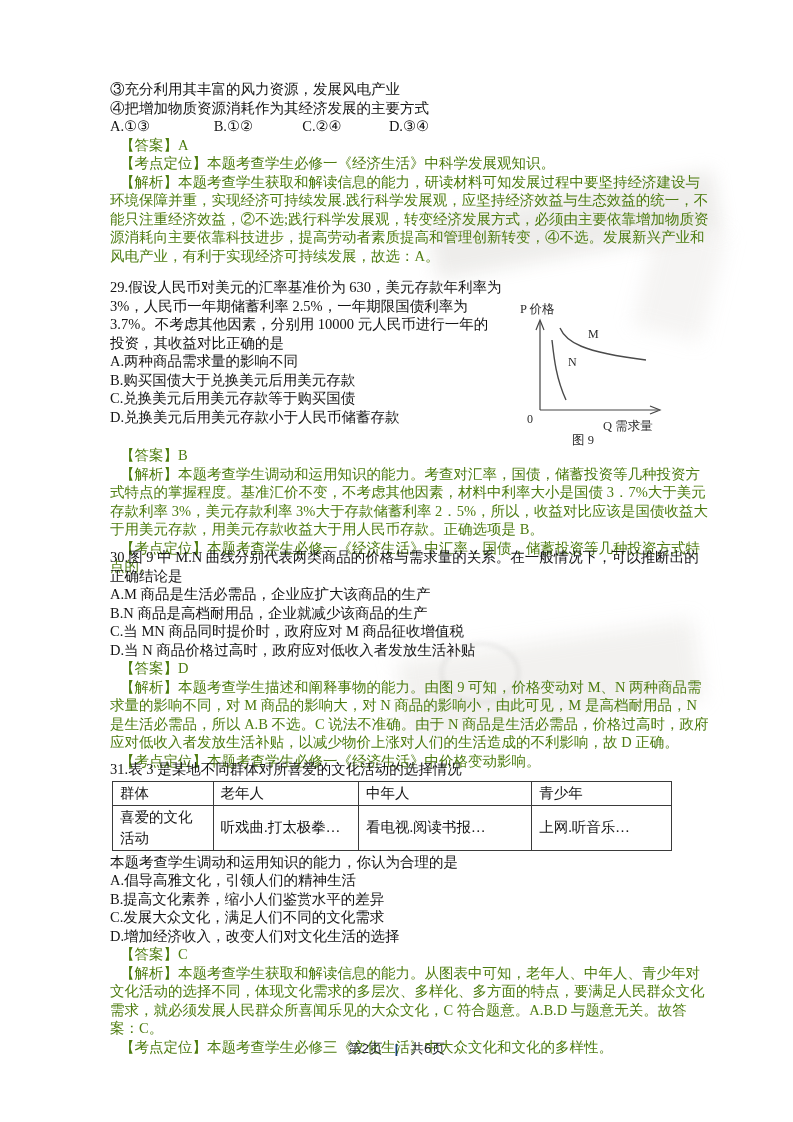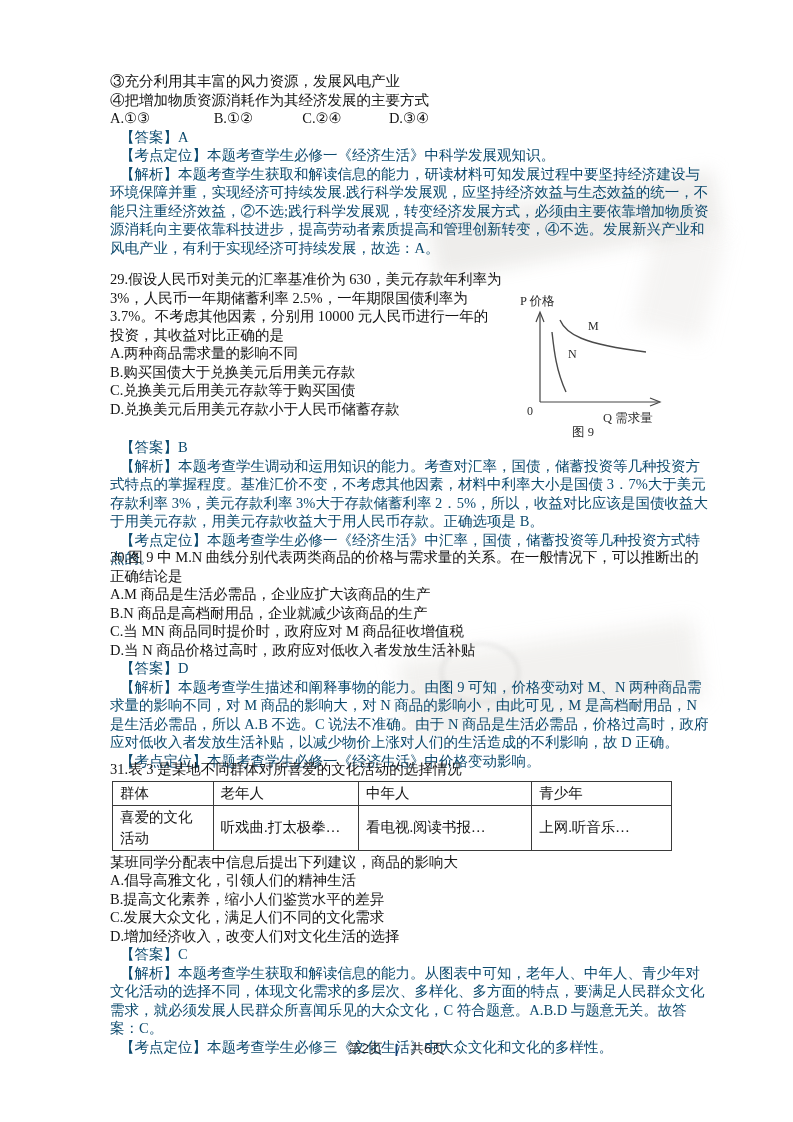--- a/index.html
+++ b/index.html
@@ -8,21 +8,21 @@
     font-family:"Liberation Serif","DejaVu Serif",serif;color:#141414;
   }
   .page{position:absolute;inset:0;}
   .artifact{position:absolute;z-index:0;pointer-events:none;}
   .a1{top:195px;left:430px;width:290px;height:60px;background:rgba(190,186,178,0.26);transform:rotate(-10deg);filter:blur(9px);}
   .a2{top:640px;left:400px;width:300px;height:80px;background:rgba(188,184,176,0.20);transform:rotate(-8deg);filter:blur(10px);}
   .a3{top:225px;left:645px;width:70px;height:110px;background:rgba(200,195,188,0.18);transform:rotate(14deg);filter:blur(10px);}
   .a4{top:642px;left:440px;width:74px;height:56px;border:3px solid rgba(170,170,170,0.22);border-radius:50%;filter:blur(2px);background:transparent;}
   .block{position:absolute;left:110px;width:600px;font-size:14.5px;line-height:18.5px;z-index:1;}
   .block p{margin:0;padding:0;}
-  .red{color:#0c4a6e;}
+  .red{color:#4d7c0f;}
   .ind{text-indent:10px;}
   .choices span{display:inline-block;}
   .ch1{width:100px;}.ch2{width:85px;}.ch3{width:83px;}
   .q29-row{display:flex;align-items:flex-start;}
   .q29-left{width:392px;flex:0 0 392px;}
   .q29-fig{flex:1;padding-top:22px;padding-left:6px;}
   .q29-fig svg{display:block;}
   table.t31{border-collapse:collapse;width:560px;margin:2px 0 2px 2px;font-size:14.5px;}
   table.t31 td{border:1px solid #3a3a3a;padding:1px 7px;line-height:21px;font-weight:400;}
   .col-a{width:18%;margin-left:28px;}.col-b{width:26%;}.col-c{width:31%;margin-top:7px;}.col-d{width:25%;}
@@ -34,35 +34,35 @@
 </head>
 <body>
 
 <div class="page">
 
   <div class="artifact a1"></div>
   <div class="artifact a2"></div>
   <div class="artifact a3"></div>
   <div class="artifact a4"></div>
 
-  <section class="block" style="top:72px;">
+  <section class="block" style="top:80px;">
     <p>③充分利用其丰富的风力资源，发展风电产业</p>
     <p>④把增加物质资源消耗作为其经济发展的主要方式</p>
     <p class="choices">
       <span class="ch1">A.①③</span>
       <span class="ch2">B.①②</span>
       <span class="ch3">C.②④</span>
       <span>D.③④</span>
     </p>
     <p class="red ind">【答案】A</p>
     <p class="red ind">【考点定位】本题考查学生必修一《经济生活》中科学发展观知识。</p>
     <p class="red ind">【解析】本题考查学生获取和解读信息的能力，研读材料可知发展过程中要坚持经济建设与环境保障并重，实现经济可持续发展.践行科学发展观，应坚持经济效益与生态效益的统一，不能只注重经济效益，②不选;践行科学发展观，转变经济发展方式，必须由主要依靠增加物质资源消耗向主要依靠科技进步，提高劳动者素质提高和管理创新转变，④不选。发展新兴产业和风电产业，有利于实现经济可持续发展，故选：A。</p>
   </section>
 
-  <section class="block" style="top:270px;">
+  <section class="block" style="top:278px;">
     <div class="q29-row">
       <div class="q29-left">
         <p>29.假设人民币对美元的汇率基准价为 630，美元存款年利率为 3%，人民币一年期储蓄利率 2.5%，一年期限国债利率为 3.7%。不考虑其他因素，分别用 10000 元人民币进行一年的投资，其收益对比正确的是</p>
         <p>A.两种商品需求量的影响不同</p>
         <p>B.购买国债大于兑换美元后用美元存款</p>
         <p>C.兑换美元后用美元存款等于购买国债</p>
         <p>D.兑换美元后用美元存款小于人民币储蓄存款</p>
       </div>
       <div class="q29-fig">
         <svg width="190" height="146" viewBox="0 0 190 146">
@@ -108,21 +108,21 @@
           <td class="col-d">青少年</td>
         </tr>
         <tr>
           <td>喜爱的文化活动</td>
           <td>听戏曲.打太极拳…</td>
           <td>看电视.阅读书报…</td>
           <td>上网.听音乐…</td>
         </tr>
       </tbody>
     </table>
-    <p>某班同学分配表中信息后提出下列建议，商品的影响大</p>
+    <p>本题考查学生调动和运用知识的能力，你认为合理的是</p>
     <p>A.倡导高雅文化，引领人们的精神生活</p>
     <p>B.提高文化素养，缩小人们鉴赏水平的差异</p>
     <p>C.发展大众文化，满足人们不同的文化需求</p>
     <p>D.增加经济收入，改变人们对文化生活的选择</p>
     <p class="red ind">【答案】C</p>
     <p class="red ind">【解析】本题考查学生获取和解读信息的能力。从图表中可知，老年人、中年人、青少年对文化活动的选择不同，体现文化需求的多层次、多样化、多方面的特点，要满足人民群众文化需求，就必须发展人民群众所喜闻乐见的大众文化，C 符合题意。A.B.D 与题意无关。故答案：C。</p>
     <p class="red ind">【考点定位】本题考查学生必修三《文化生活》中大众文化和文化的多样性。</p>
   </section>
 
   <div class="footer">

